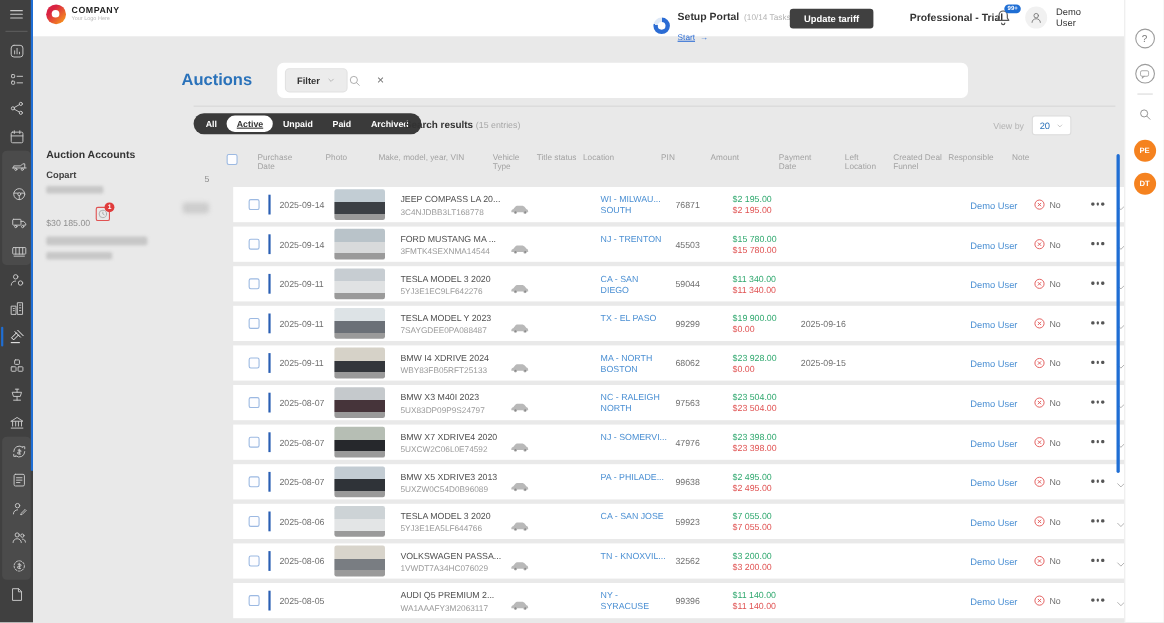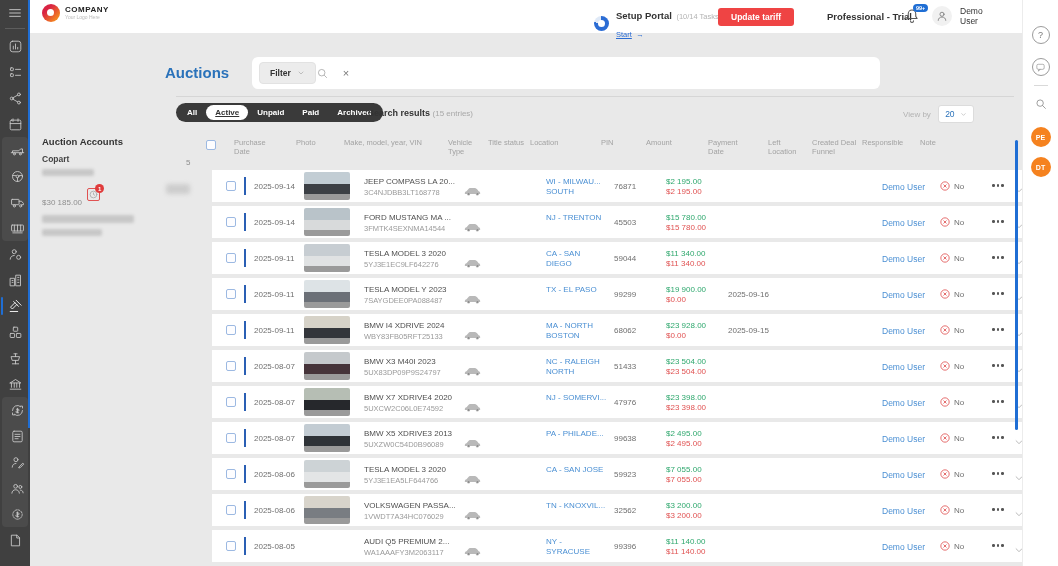--- a/index.html
+++ b/index.html
@@ -24,21 +24,21 @@
   .logo-mark { width:18px; height:18px; border-radius:50%; background:linear-gradient(135deg,#d92343 30%,#f58a1f 85%); position:relative; }
   .logo-mark::after { content:""; position:absolute; left:5px; top:5px; width:7px; height:7px; border-radius:50%; background:#fff; }
   .logo-name { font-size:8px; font-weight:bold; letter-spacing:.5px; color:#222; line-height:8px; }
   .logo-tag { font-size:5px; color:#bbb; line-height:6px; }
   .setup { position:absolute; left:564px; top:5px; display:flex; gap:7px; align-items:center; }
   .spinner { width:15px; height:15px; border-radius:50%; background:conic-gradient(#2b6cd4 0 78%, #dfe9f7 78% 100%); position:relative; }
   .spinner::after { content:""; position:absolute; left:4px; top:4px; width:7px; height:7px; border-radius:50%; background:#fff; }
   .setup-title { font-size:9.5px; font-weight:bold; color:#333; }
   .setup-tasks { font-size:7.5px; color:#b3b3b3; font-weight:normal; }
   .setup-start { font-size:7.5px; color:#2b6cd4; text-decoration:underline; cursor:pointer; }
-  .btn-tariff { position:absolute; left:688px; top:8px; height:18px; padding:0 13px; background:#ef4444; border:none; border-radius:3px; color:#fff; font-size:8.5px; font-weight:bold; font-family:inherit; cursor:pointer; }
+  .btn-tariff { position:absolute; left:688px; top:8px; height:18px; padding:0 13px; background:#404040; border:none; border-radius:3px; color:#fff; font-size:8.5px; font-weight:bold; font-family:inherit; cursor:pointer; }
   .plan { position:absolute; left:797px; top:11px; font-size:9.5px; font-weight:bold; color:#333; }
   .bell { position:absolute; left:873px; top:7px; width:20px; height:20px; cursor:pointer; }
   .bell svg { stroke:#555; fill:none; stroke-width:1.4; stroke-linecap:round; stroke-linejoin:round; }
   .bell-badge { position:absolute; left:10px; top:-3px; background:#1f6ed4; color:#fff; font-size:5.5px; font-weight:bold; border-radius:6px; padding:1px 3px; }
   .avatar { position:absolute; left:902px; top:6px; width:20px; height:20px; border-radius:50%; background:#f1f1f1; display:flex; align-items:center; justify-content:center; cursor:pointer; }
   .avatar svg { stroke:#777; fill:none; stroke-width:1.4; stroke-linecap:round; }
   .user-name { position:absolute; left:930px; top:7px; width:38px; font-size:8.5px; color:#333; line-height:9.5px; }
 
   
   .rail { position:absolute; right:0; top:0; width:36px; height:566px; background:#fff; border-left:1px solid #ececec; z-index:6; }
@@ -616,21 +616,21 @@
       <div class="vin">5UX83DP09P9S24797</div>
     </div>
     <span class="c-vtype">
       <svg width="17" height="9" viewBox="0 0 20 10">
             <path d="M1 7c0-1 .6-1.8 2-2.2L5 2.4C5.6 1.5 6.6 1 8 1h4c1.5 0 2.9.7 3.9 2l1.3 1.6c1.3.3 1.8 1 1.8 2.4v1h-1.6a1.8 1.8 0 01-3.6 0H7.2a1.8 1.8 0 01-3.6 0H1z" fill="#b9b9b9"></path>
             <circle cx="5.4" cy="8" r="1.1" fill="#8b8b8b"></circle>
             <circle cx="15.9" cy="8" r="1.1" fill="#8b8b8b"></circle>
           </svg>
     </span>
     <a class="c-loc">NC - RALEIGH NORTH</a>
-    <span class="c-pin">51433</span>
+    <span class="c-pin">97563</span>
     <div class="c-amt">
       <div class="g">$23 504.00</div>
       <div class="r">$23 504.00</div>
     </div>
     <span class="c-pay"></span>
     <a class="c-resp">Demo User</a>
     <span class="c-note">
       <svg width="10" height="10" viewBox="0 0 12 12">
             <circle cx="6" cy="6" r="5" fill="none" stroke="#e05252" stroke-width="1"></circle>
             <path d="M4.2 4.2l3.6 3.6M7.8 4.2L4.2 7.8" stroke="#e05252" stroke-width="1"></path>

